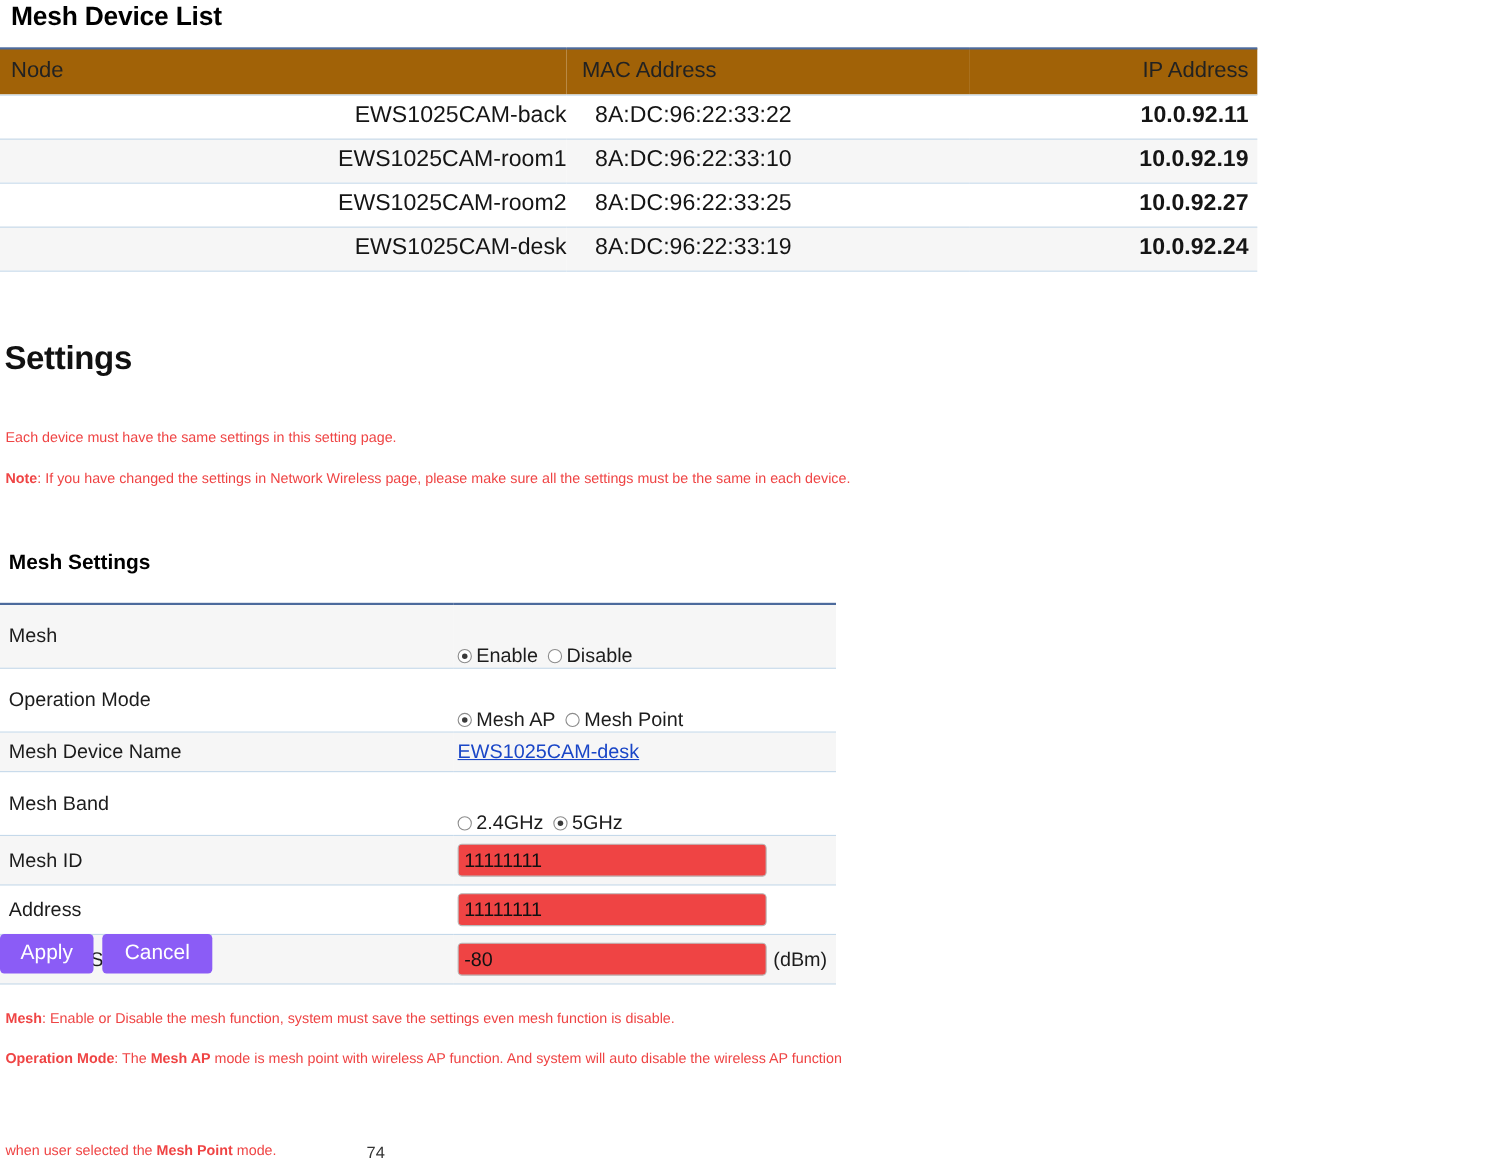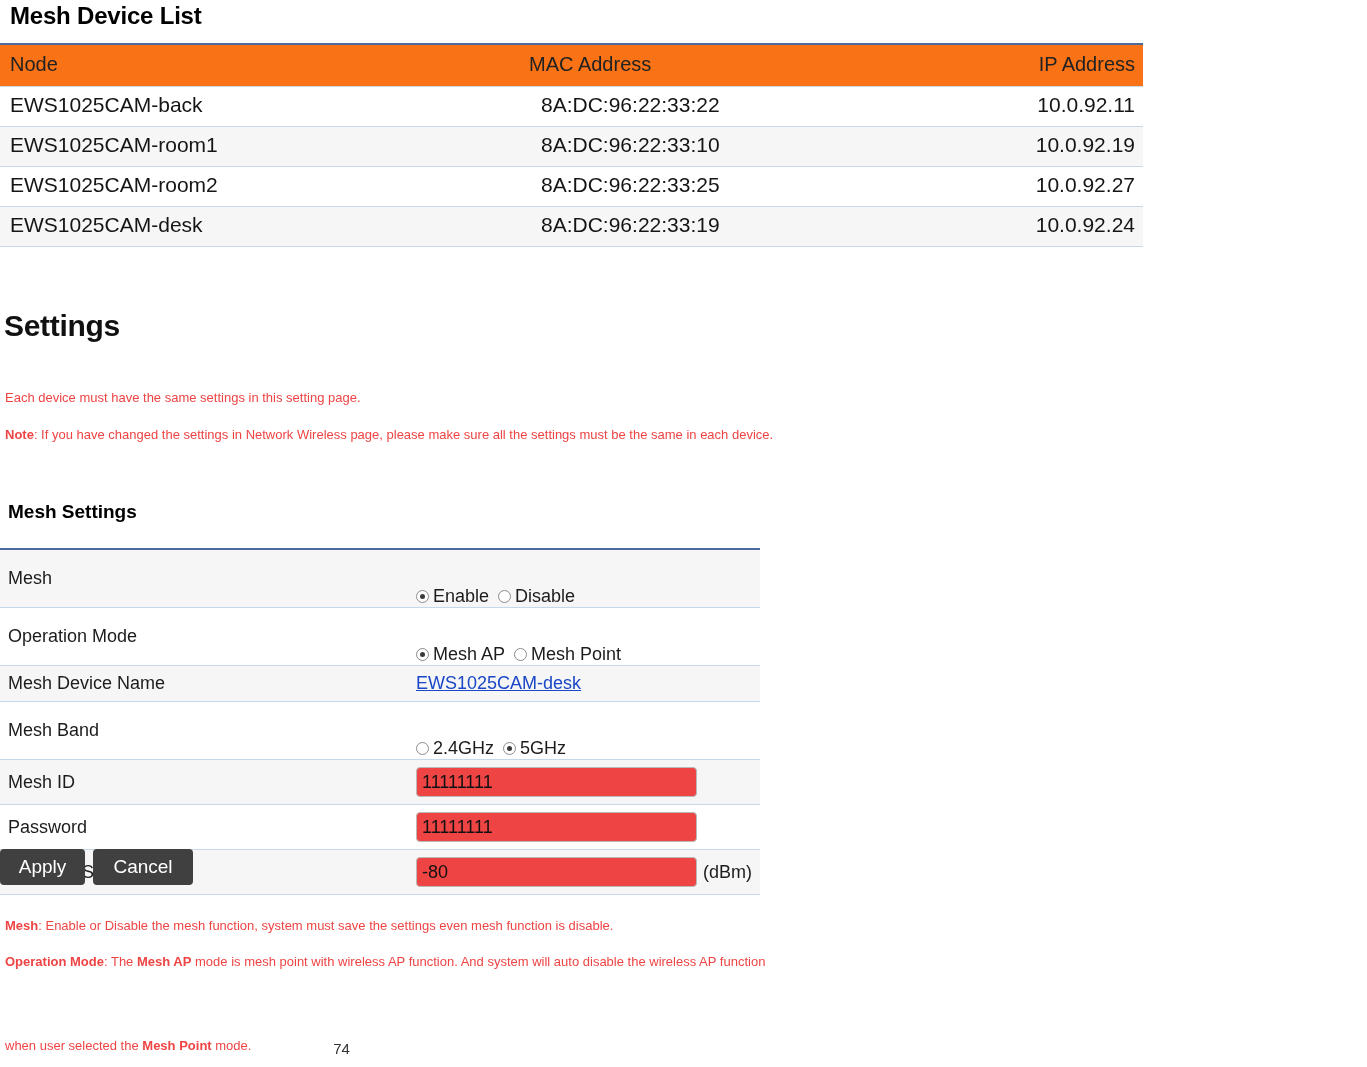--- a/index.html
+++ b/index.html
@@ -26,21 +26,21 @@
   }
 
   .device-table {
     position: absolute;
     left: 0px; top: 43px;
     width: 1143px;
     border-collapse: collapse;
     table-layout: fixed;
   }
   .device-table thead th {
-    background: #f97316;
+    background: #a16207;
     border-top: 2px solid #4c6a9c;
     border-bottom: 1px solid #c5d9ea;
     font-size: 20px;
     font-weight: normal;
     color: #222222;
     padding: 7px 0 8px 0;
     height: 42px;
   }
   .device-table th.col-node   { width: 515px; text-align: left;  padding-left: 10px; }
   .device-table th.col-mac    { width: 366px; text-align: left;  padding-left: 14px;}
@@ -49,23 +49,23 @@
   .device-table tbody td {
     font-size: 21px;
     color: #151515;
     border-bottom: 1px solid #c5d9ea;
     padding: 5px 0 7px 0;
     height: 40px;
     white-space: nowrap;
   }
   .device-table tbody tr:nth-child(odd)  td { background: #ffffff; }
   .device-table tbody tr:nth-child(even) td { background: #f6f6f6; }
-  .device-table td.col-node { text-align: left;  padding-left: 10px; }
+  .device-table td.col-node { text-align: right;  padding-left: 10px; }
   .device-table td.col-mac  { text-align: left;  padding-left: 26px; }
-  .device-table td.col-ip   { text-align: right; padding-right: 8px; }
+  .device-table td.col-ip   { text-align: right; padding-right: 8px; font-weight: bold; }
 
   
   .settings-heading {
     position: absolute;
     left: 4px; top: 309px;
     font-size: 30px;
     font-weight: bold;
     letter-spacing: -0.3px;
     color: #111111;
   }
@@ -167,21 +167,21 @@
   }
   .value-inline { display: flex; align-items: center; }
 
   
   .button-bar {
     position: absolute;
     left: 0px; top: 849px;
     display: flex; gap: 8px;
   }
   .btn {
-    background: #404040;
+    background: #8b5cf6;
     color: #ffffff;
     border: none;
     border-radius: 4px;
     font-family: "Liberation Sans", sans-serif;
     font-size: 19px;
     height: 36px;
     cursor: pointer;
     padding: 0 14px;
   }
   .btn.apply  { width: 85px; }
@@ -310,21 +310,21 @@
     </tr>
 
     <tr class="tall">
       <td class="label">Mesh ID</td>
       <td class="value">
         <input class="text-input" type="text" value="11111111" style="">
       </td>
     </tr>
 
     <tr class="tall">
-      <td class="label">Password</td>
+      <td class="label">Address</td>
       <td class="value">
         <input class="text-input" type="text" value="11111111" style="">
       </td>
     </tr>
 
     <tr class="tall">
       <td class="label">Mesh RSSI</td>
       <td class="value">
         <span class="value-inline">
           <input class="text-input" type="text" value="-80" style="">

